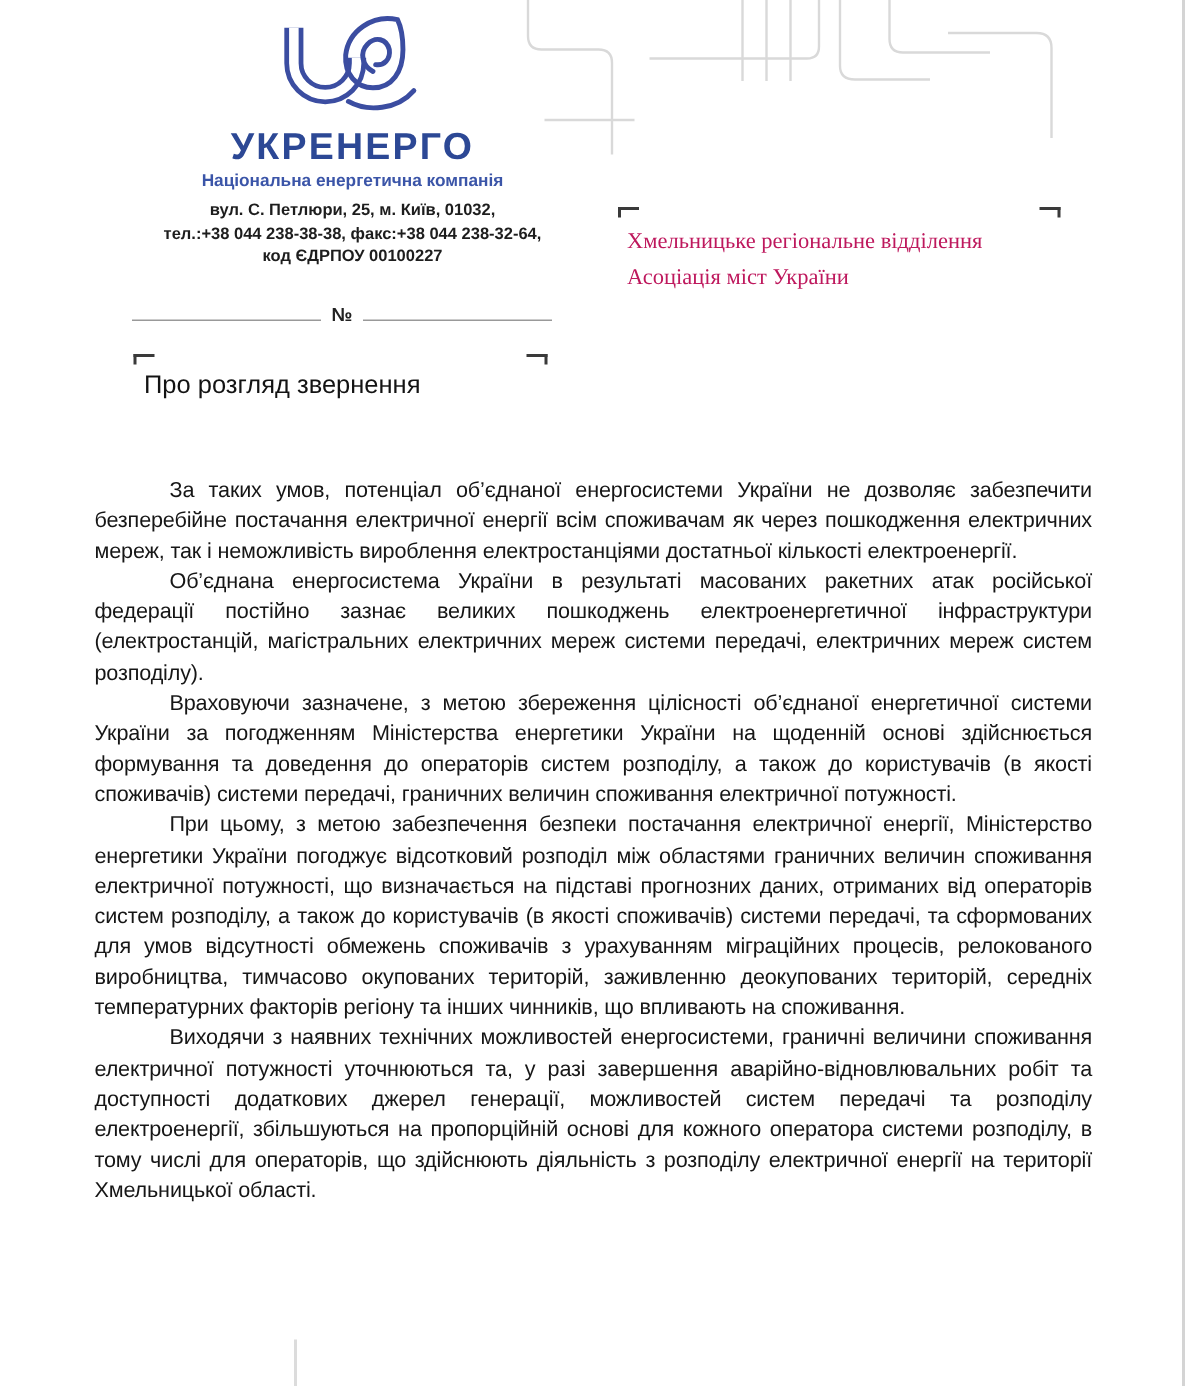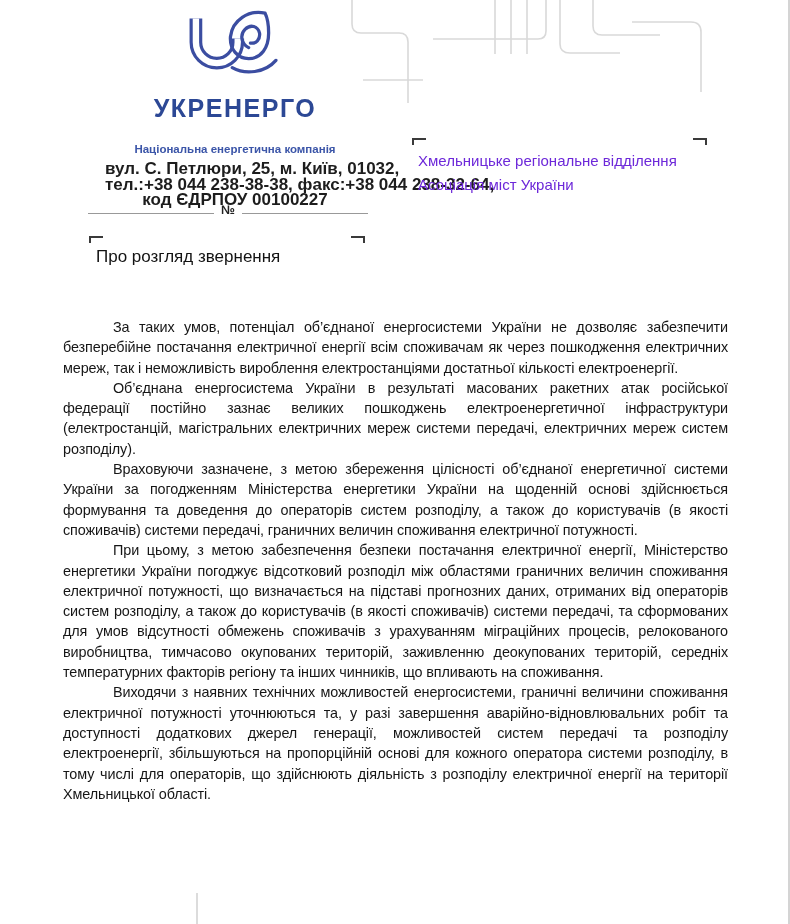--- a/index.html
+++ b/index.html
@@ -54,37 +54,37 @@
   }
   .logo{
     display:block;
     margin:0 auto;
     width:100px; height:76px;
   }
   .logo .tube-outer{stroke:var(--accent);stroke-width:14;fill:none;}
   .logo .tube-inner{stroke:#ffffff;stroke-width:7;fill:none;}
   .logo .line{stroke:var(--accent);stroke-width:3.6;fill:none;stroke-linecap:round;}
   .org-name{
-    margin-top:12px;
+    margin-top:2px;
     font-size:25px;
     font-weight:700;
     letter-spacing:1.5px;
     color:#2c4895;
     white-space:nowrap;
   }
   .org-subtitle{
-    margin-top:20px;
+    margin-top:2px;
     font-size:11.5px;
     font-weight:700;
     color:#3b55a8;
     white-space:nowrap;
   }
   .address{
     margin-top:6px;
-    font-size:17px;
+    font-size:11px;
     line-height:15.5px;
     font-weight:600;
     color:#1d1d1d;
   }
   .address div{white-space:nowrap;}
   
   .ref-line{
     position:absolute;
     left:88px; top:199px;
     width:280px; height:15px;
@@ -114,21 +114,22 @@
   
   .recipient{
     position:absolute;
     left:412px; top:138px;
     width:295px;
   }
   .recipient .text{
     padding:11px 0 0 6px;
     font-size:15px;
     line-height:24px;
-    color:#6d28d9;
+    color:#be185d;
+    font-family:Liberation Serif, serif;
   }
   
   .subject{
     position:absolute;
     left:89px; top:236px;
     width:276px;
   }
   .subject .text{
     padding:11px 0 0 7px;
     font-size:17px;

